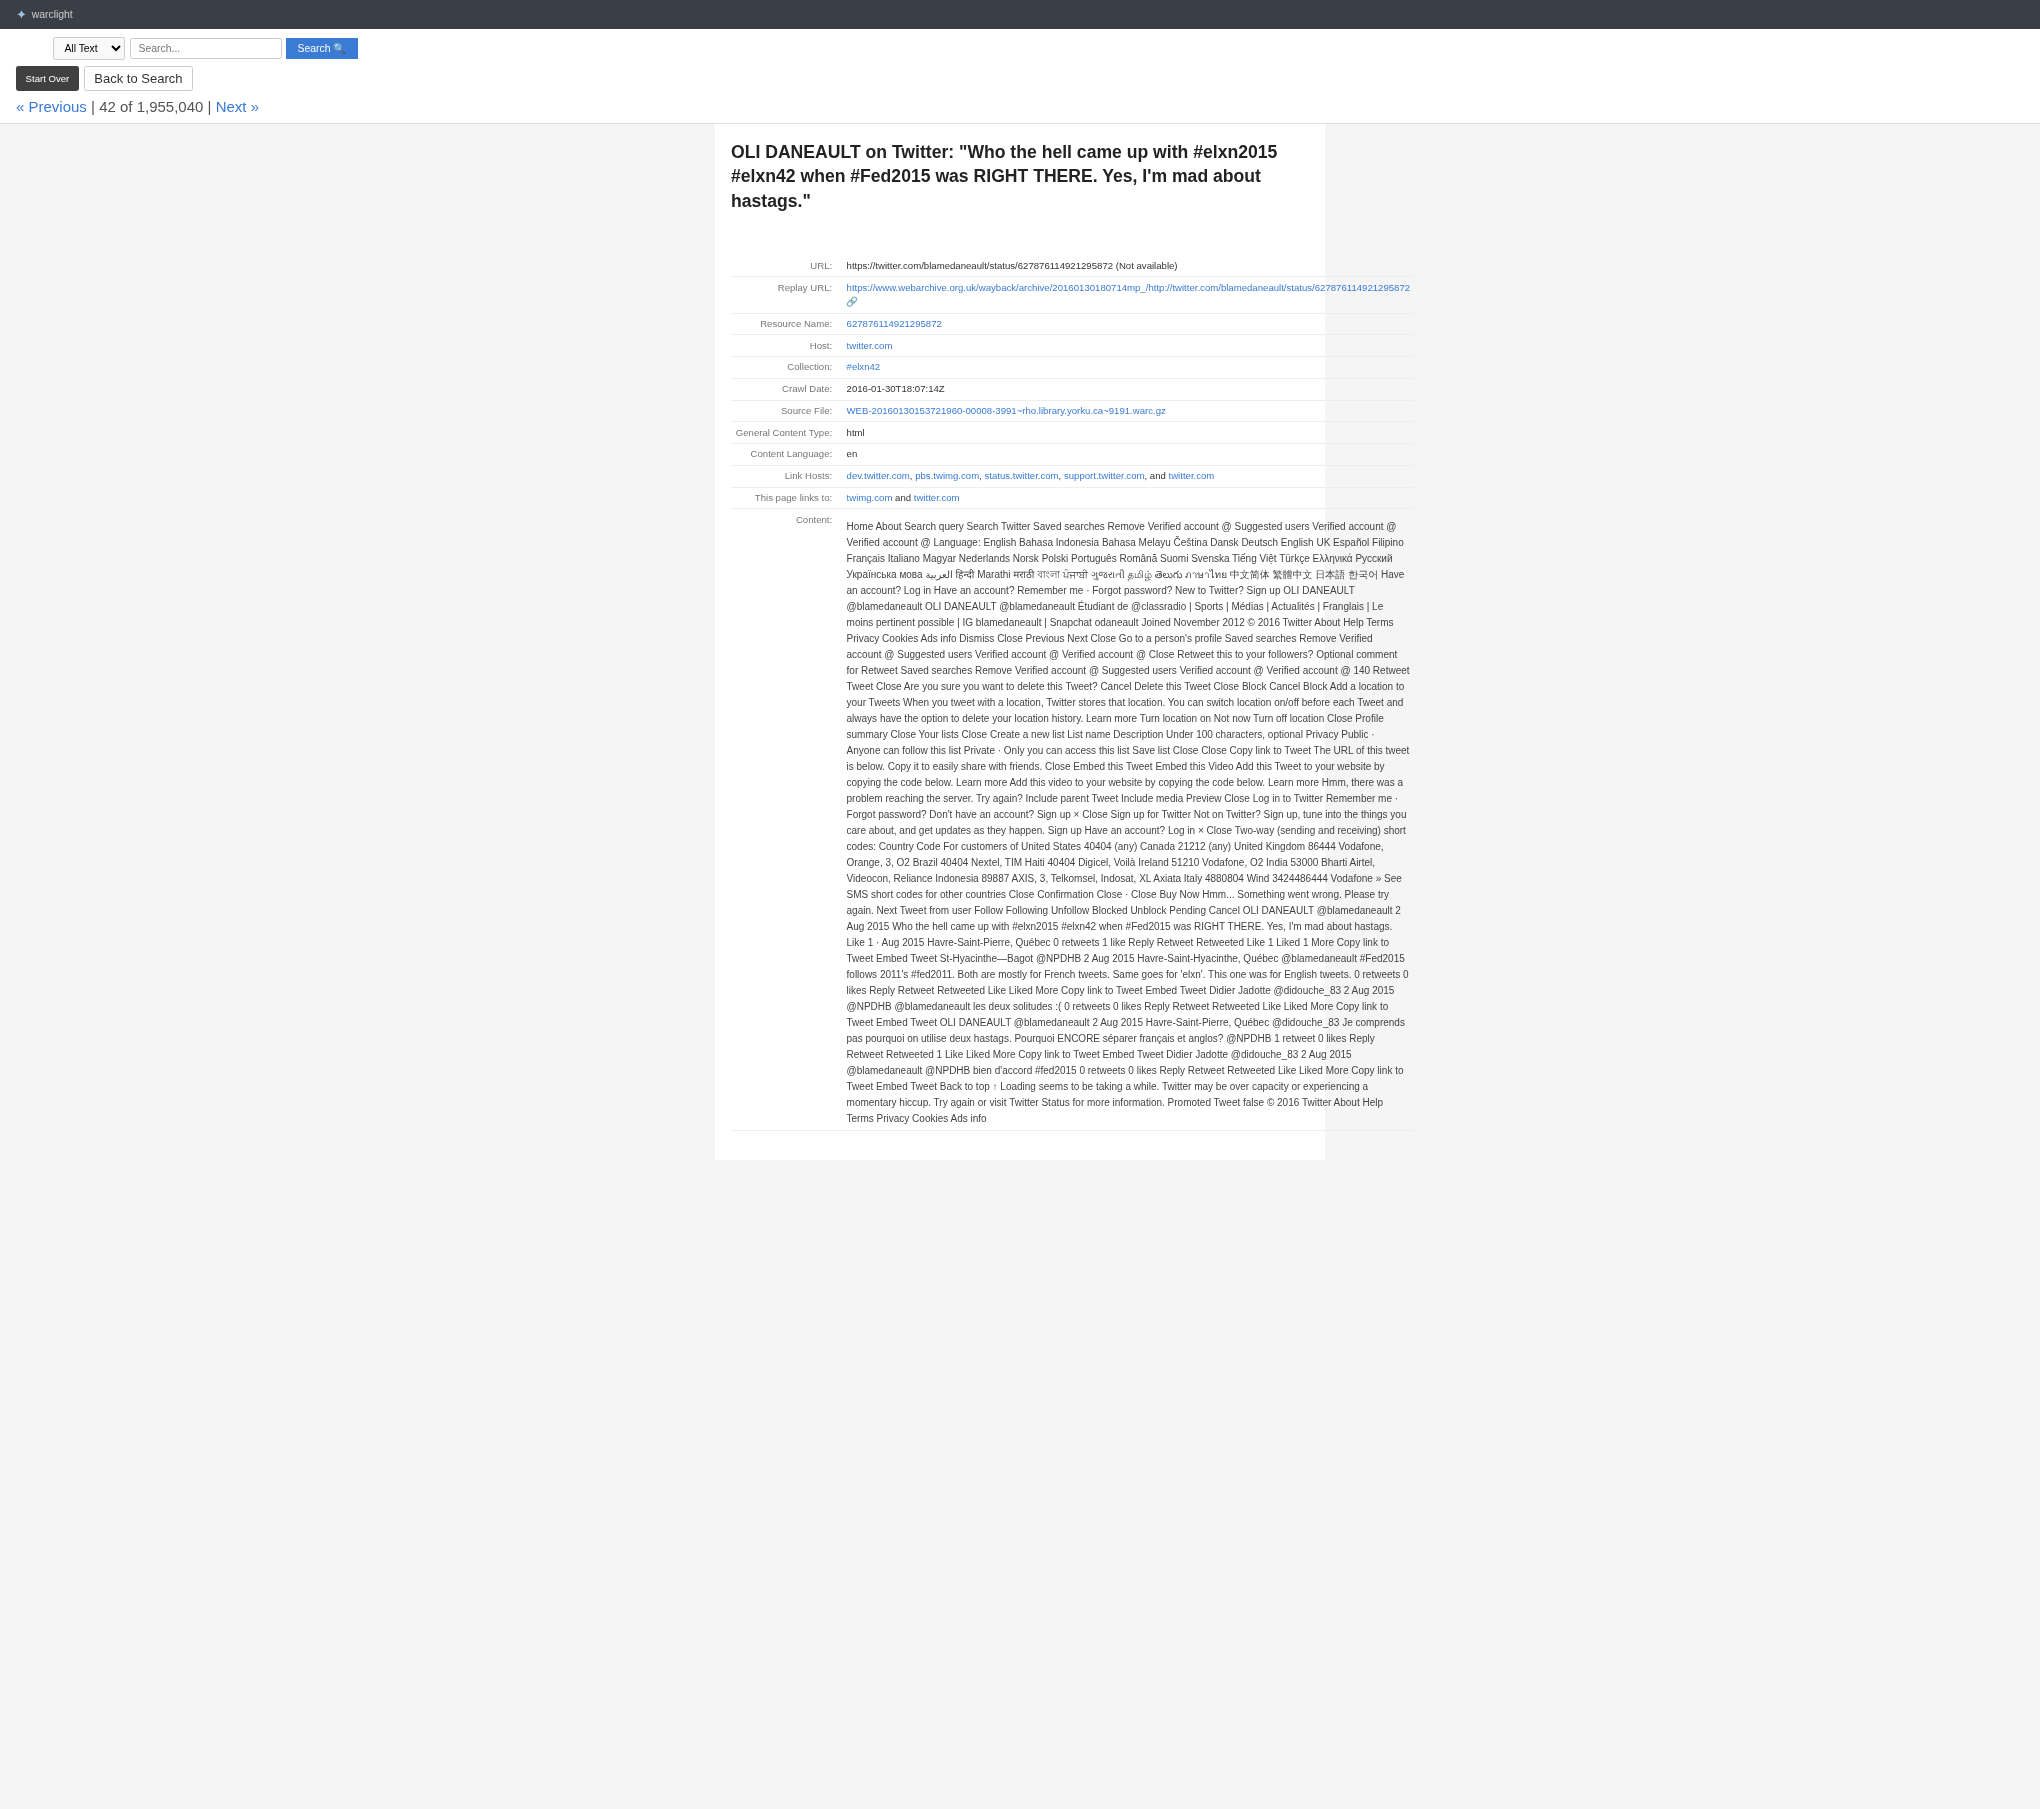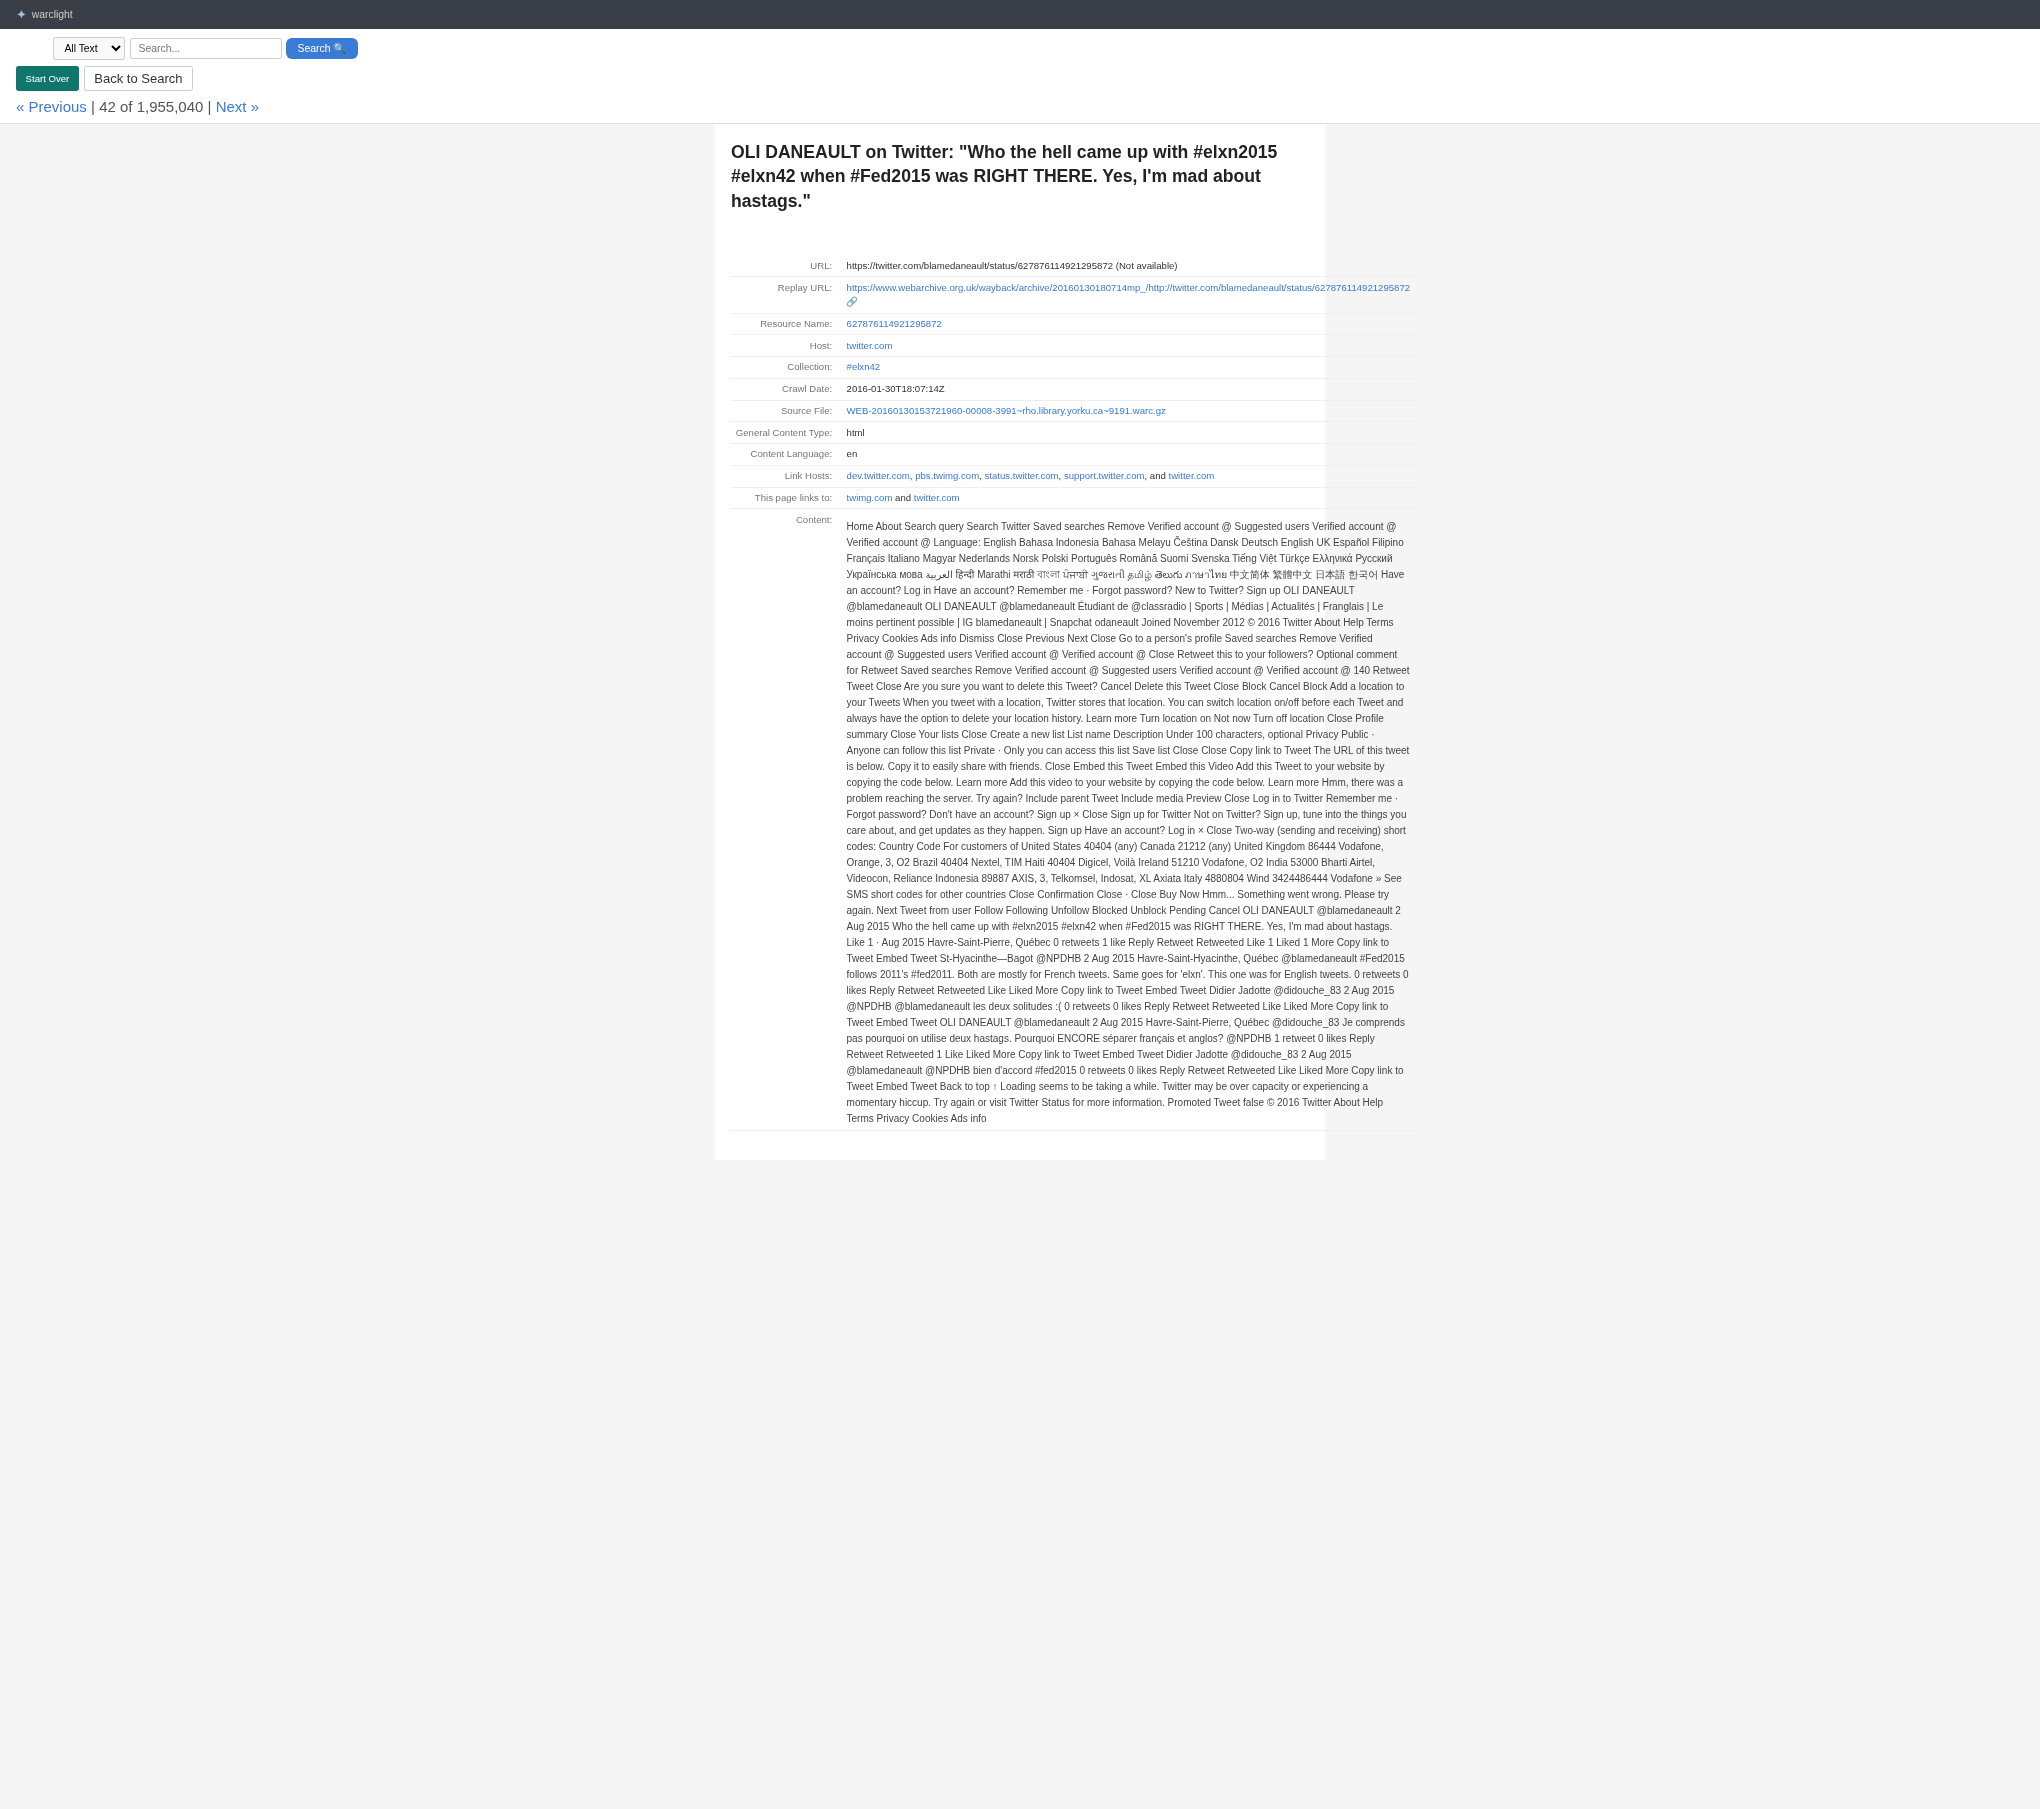--- a/index.html
+++ b/index.html
@@ -58,32 +58,32 @@
       font-size: 10.4px;
       width: 152px;
       border-radius: 2.4px;
     }
     .search-btn {
       background: #3a7bd5;
       color: #fff;
       border: none;
       padding: 4px 11.2px;
       font-size: 10.4px;
-      border-radius: 6px;
+      border-radius: 0;
       cursor: pointer;
       display: flex;
       align-items: center;
       gap: 3.2px;
     }
     .buttons-row {
       display: flex;
       gap: 4.8px;
     }
     .btn-start-over {
-      background: #0f766e;
+      background: #404040;
       color: #fff;
       border: none;
       padding: 4px 9.6px;
       font-size: 9.6px;
       border-radius: 2.4px;
       cursor: pointer;
     }
     .btn-back-search {
       background: #fff;
       color: #333;

